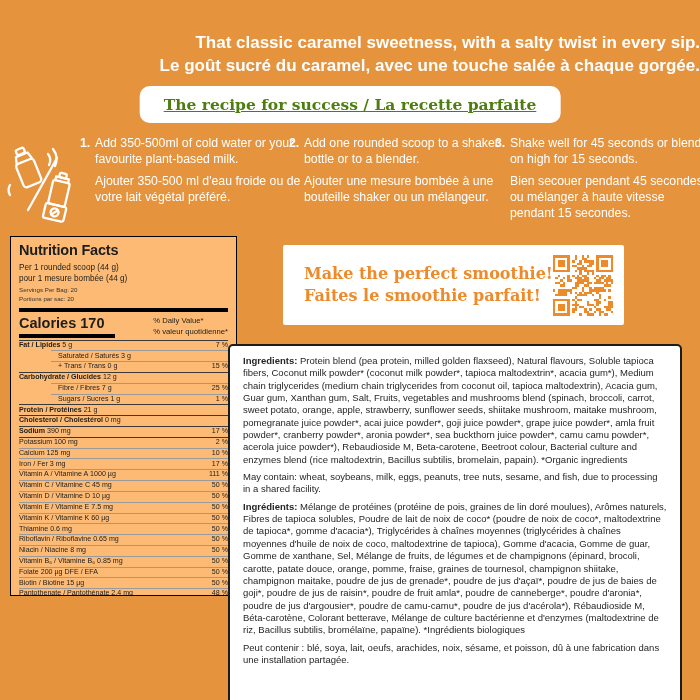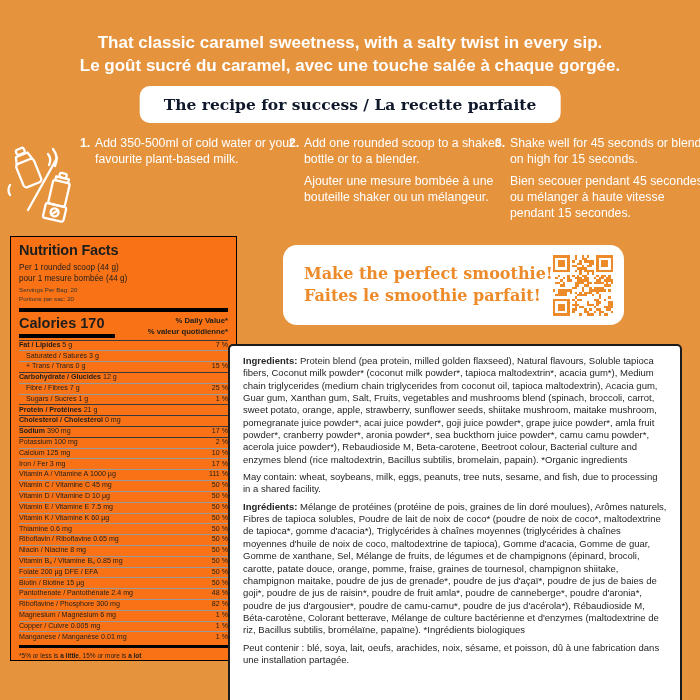--- a/index.html
+++ b/index.html
@@ -3,57 +3,57 @@
 <meta charset="utf-8">
 <style>
   html,body{margin:0;padding:0;}
   body{
     width:700px;height:700px;position:relative;overflow:hidden;
     background:#E6933E;
     font-family:"Liberation Sans", sans-serif;
     -webkit-font-smoothing:antialiased;
   }
   
-  .tagline{position:absolute;top:31px;left:0;width:700px;text-align:center;
+  .tagline{position:absolute;top:31px;left:0;width:700px;text-align:right;
     color:#fff;font-weight:bold;font-size:17px;line-height:1.38;}
   
   .banner{position:absolute;top:86px;left:50%;transform:translateX(-50%);
     background:#fff;border-radius:10px;height:37px;display:flex;align-items:center;
     padding:0 24px;white-space:nowrap;}
-  .banner span{color:#0f172a;font-family:"DejaVu Serif", serif;font-weight:bold;font-size:15.5px;}
+  .banner span{color:#4d7c0f;font-family:"DejaVu Serif", serif;font-weight:bold;font-size:15.5px;text-decoration:underline;}
   
   .steps-icon{position:absolute;left:3px;top:134px;}
   .step{position:absolute;top:136px;color:#fff;font-size:12.3px;line-height:1.28;padding-left:15px;}
   .step .num{position:absolute;left:0;top:0;font-weight:bold;}
   .step .fr{margin-top:7px;}
   .step1{left:80px;width:207px;}
   .step2{left:289px;width:200px;}
   .step3{left:495px;width:202px;}
   
-  .nutri{position:absolute;left:10px;top:236px;width:227px;height:425px;background:#f97316;
+  .nutri{position:absolute;left:10px;top:236px;width:227px;height:360px;background:#fdba74;
     border:1.5px solid #000;box-sizing:border-box;padding:6px 8px 19px;color:#1d1d1b;overflow:hidden;}
   .n-title{font-size:14.5px;font-weight:bold;line-height:1.1;letter-spacing:-0.2px;}
   .n-serving{font-size:8.2px;line-height:1.35;margin-top:3px;}
   .n-small{font-size:6.2px;line-height:1.45;color:#333;margin-top:2px;}
   .bar-thick{height:4px;background:#000;margin-top:4px;}
   .cal-wrap{display:flex;justify-content:space-between;align-items:flex-start;margin-top:3px;}
   .cal-label{font-size:14.5px;font-weight:bold;}
   .cal-bar{height:3.5px;background:#000;width:96px;margin-top:3px;}
-  .dv{font-size:7.7px;font-weight:bold;text-align:right;line-height:1.45;margin-left:16px;}
+  .dv{font-size:7.7px;font-weight:normal;line-height:1.45;margin-left:16px;}
   .n-rows{margin-top:2px;}
   .nrow{display:flex;justify-content:space-between;font-size:7.1px;line-height:1.05;
     padding:1.2px 0 1.2px;border-top:1px solid #9a9a9a;}
   .nrow.group{border-top:1.4px solid #3a3a3a;gap:10px;}
   .nrow.bold .nname{font-weight:bold;}
-  .nrow.indent{padding-left:7px;}
+  .nrow.indent{padding-left:7px;margin-left:32px;}
   .fn-bar{height:2.5px;background:#000;margin-top:3px;}
   .fn{font-size:6.5px;line-height:1.5;margin-top:3px;}
   
   .smoothie{position:absolute;left:283px;top:245px;width:341px;height:80px;background:#fff;
-    border-radius:14px;display:flex;align-items:center;justify-content:space-between;
+    border-radius:2px;display:flex;align-items:center;justify-content:space-between;
     box-sizing:border-box;padding:0 11px 0 21px;}
   .smoothie-text{color:#ED8B2B;font-family:"DejaVu Serif", serif;font-weight:bold;
     font-size:16px;line-height:1.4;white-space:nowrap;}
   
   .ingr{position:absolute;left:228px;top:344px;width:454px;height:376px;background:#fff;
     border:2.5px solid #1c1c1c;border-radius:5px;box-sizing:border-box;
     padding:9px 13px;color:#262626;font-size:9.5px;line-height:1.3;overflow:hidden;}
   .ingr p{margin:0 0 5px;}
   .ingr b{font-weight:bold;}
   svg{display:block;}
@@ -90,20 +90,21 @@
         <circle cx="53.5" cy="78.5" r="4"></circle>
         <line x1="50.7" y1="81.3" x2="56.3" y2="75.7"></line>
       </g>
     </g>
   </svg>
 </div>
 
 <div class="step step1">
   <span class="num">1.</span>
   <div class="en">Add 350-500ml of cold water or your favourite plant-based milk.</div>
+  <div class="fr">Ajouter 350-500 ml d'eau froide ou de votre lait végétal préféré.</div>
 </div>
 <div class="step step2">
   <span class="num">2.</span>
   <div class="en">Add one rounded scoop to a shaker bottle or to a blender.</div>
   <div class="fr">Ajouter une mesure bombée à une bouteille shaker ou un mélangeur.</div>
 </div>
 <div class="step step3">
   <span class="num">3.</span>
   <div class="en">Shake well for 45 seconds or blend on high for 15 seconds.</div>
   <div class="fr">Bien secouer pendant 45 secondes ou mélanger à haute vitesse pendant 15 secondes.</div>

